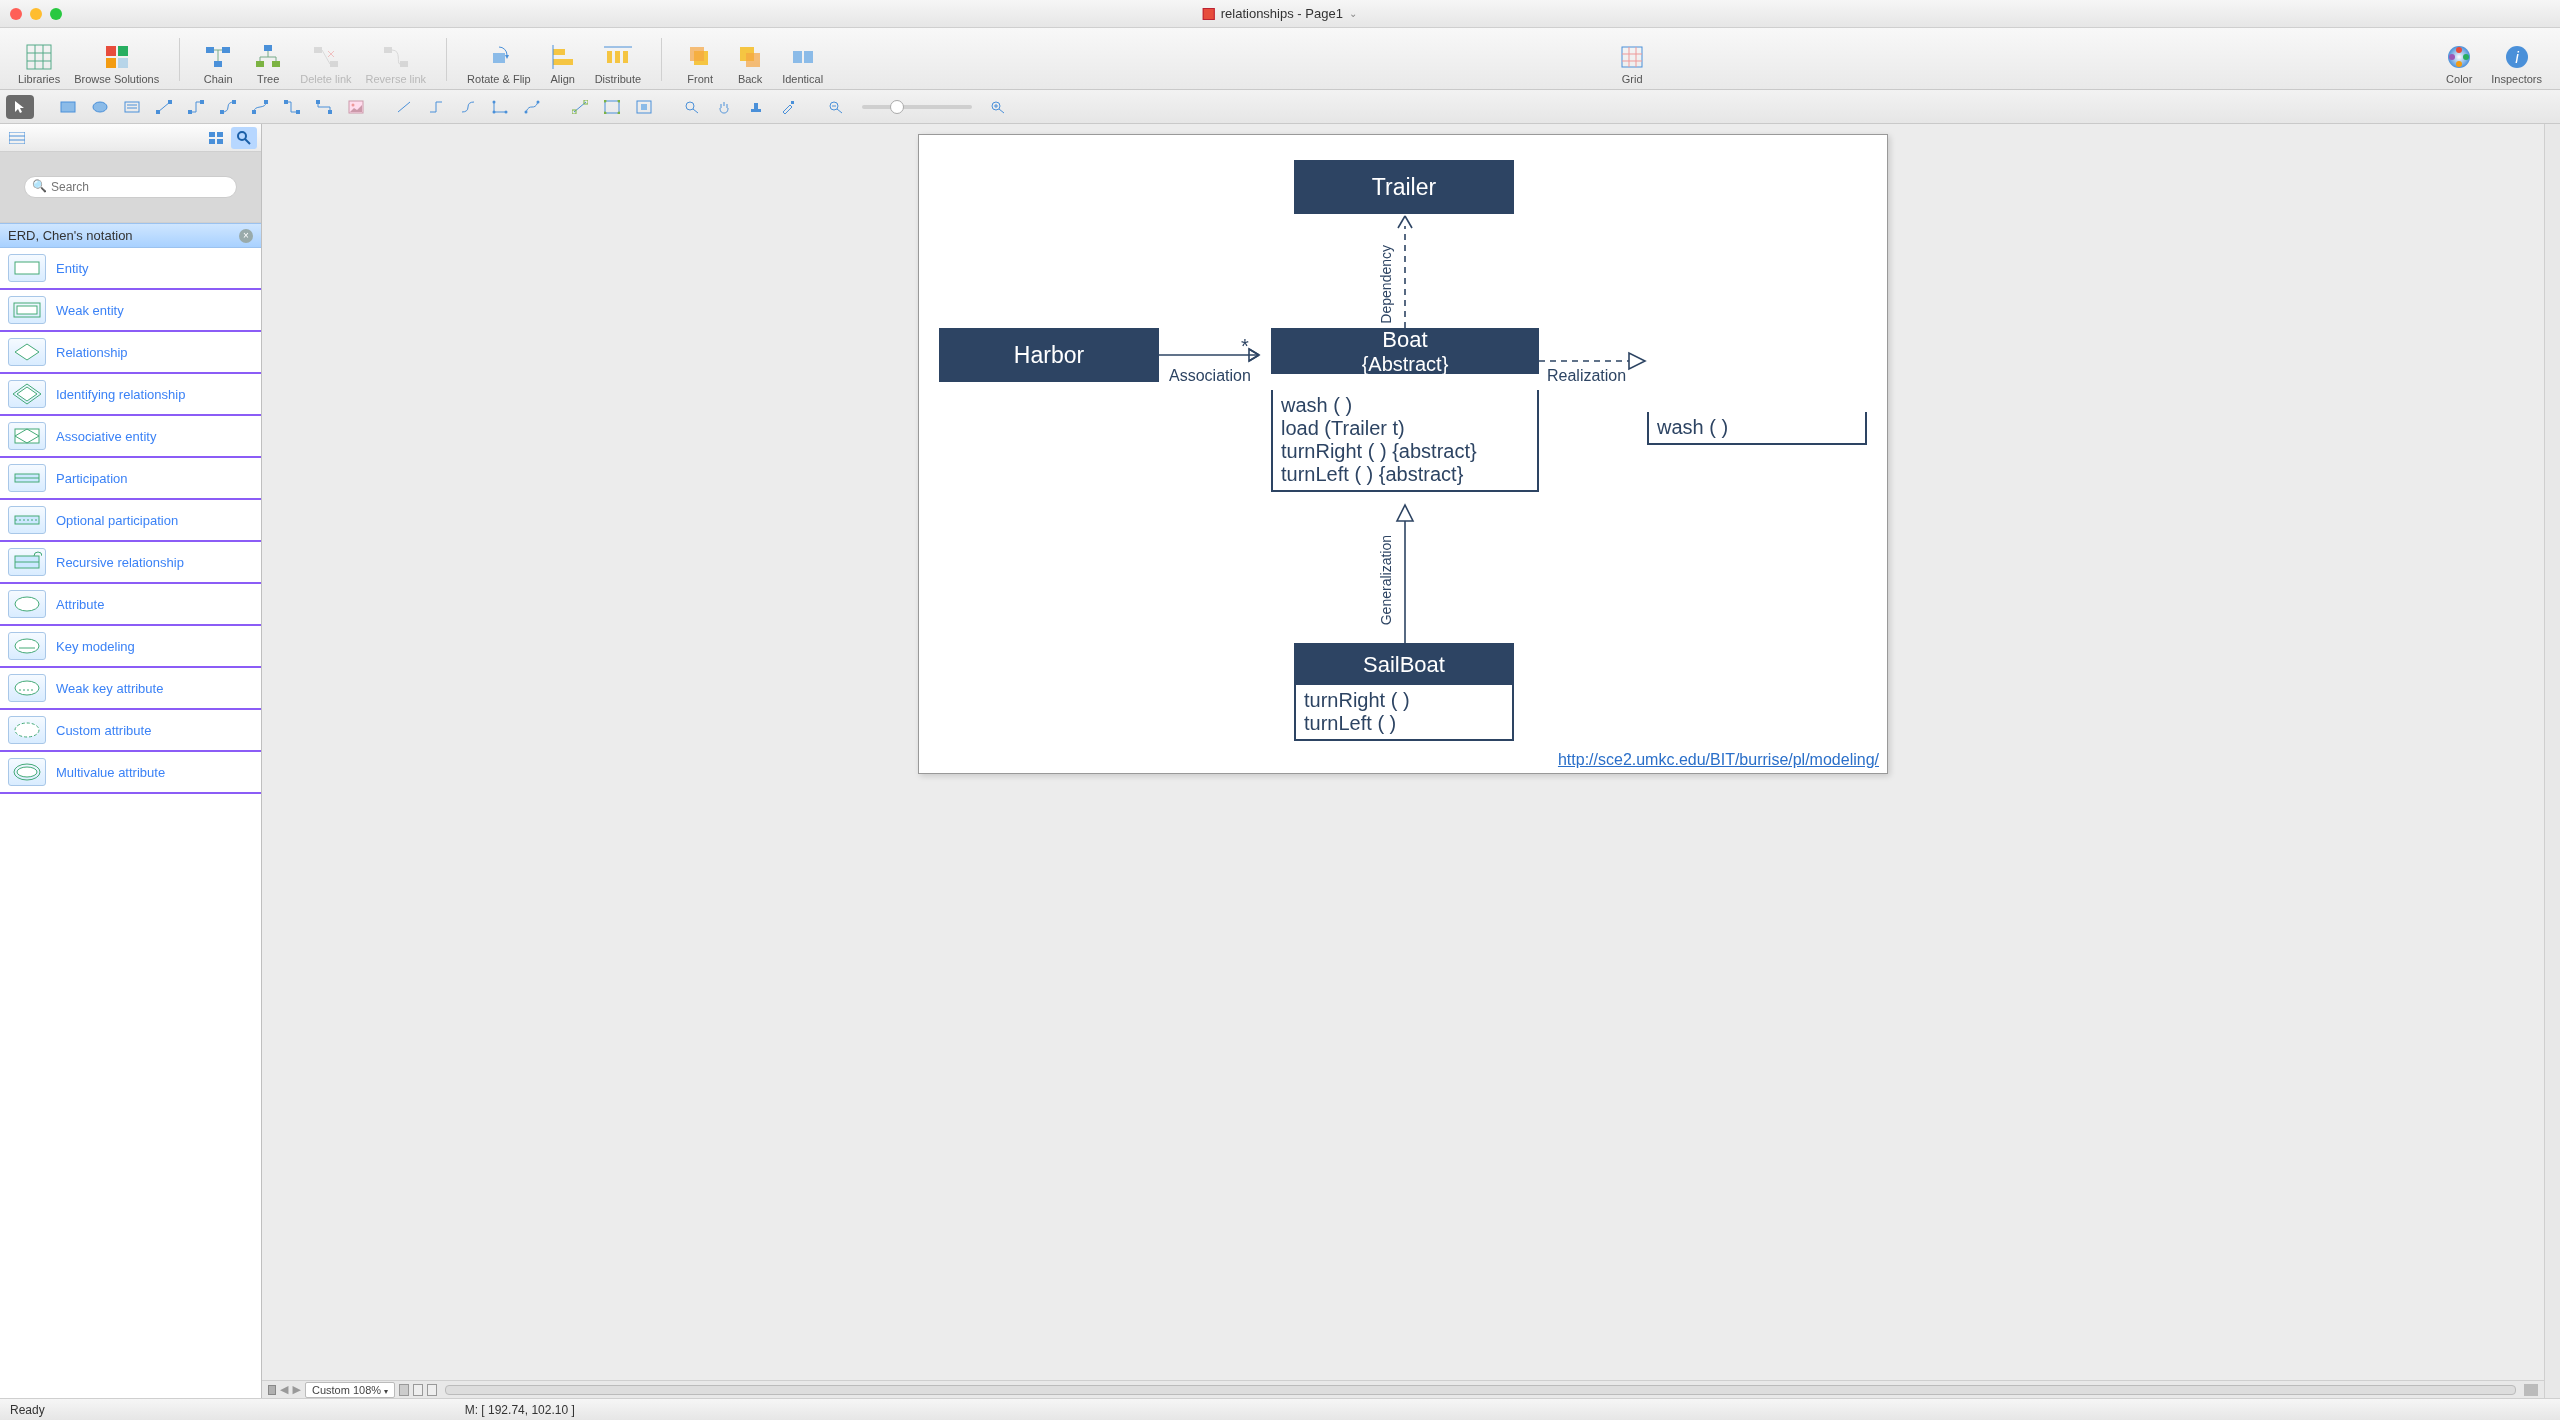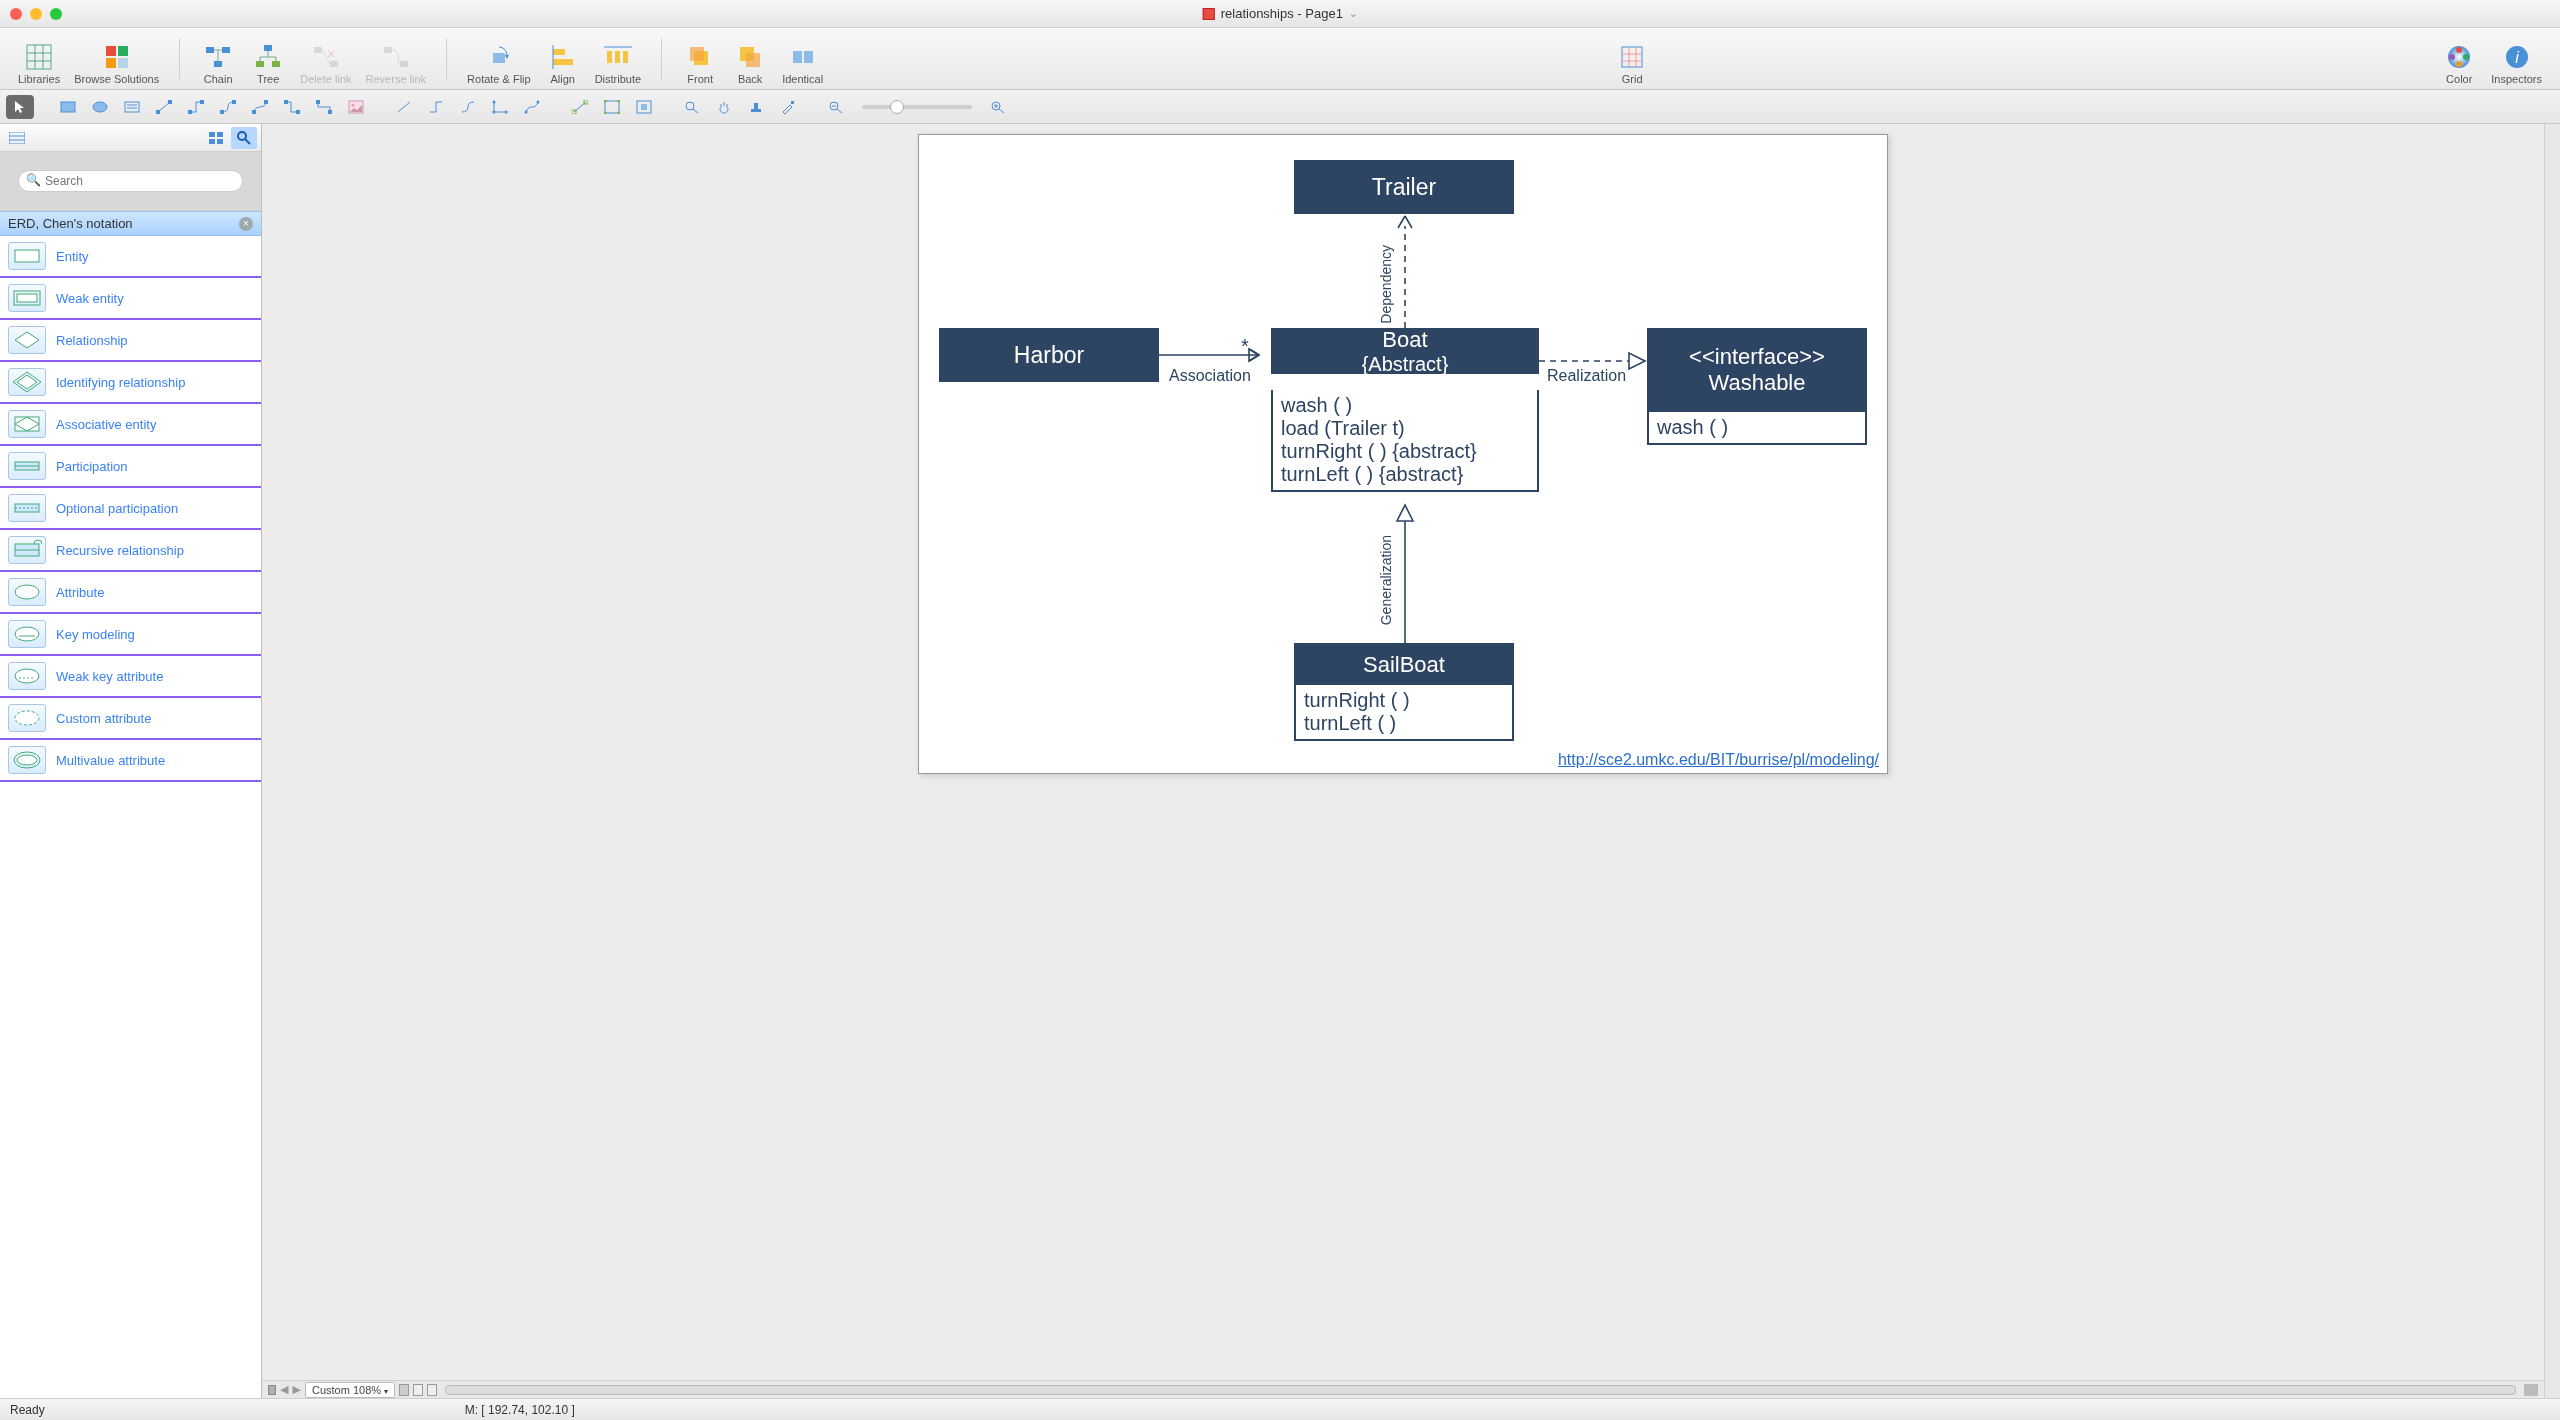--- a/index.html
+++ b/index.html
@@ -31,21 +31,21 @@
 .zoom-slider { width:110px; height:4px; background:#cfcfcf; border-radius:2px; position:relative; margin:0 8px;}
 .zoom-thumb { width:14px;height:14px;border-radius:50%;background:#fff;border:1px solid #aaa;position:absolute;top:-5px;left:28px;}
 
 
 .body { flex:1; display:flex; min-height:0; }
 .sidebar { width:262px; background:#fff; border-right:1px solid #bfbfbf; display:flex; flex-direction:column;}
 .side-top { height:28px; background:linear-gradient(#fdfdfd,#eaeaea); border-bottom:1px solid #cfcfcf; display:flex; align-items:center; padding:0 4px; gap:2px;}
 .side-top .spacer { flex:1; }
 .side-top .sq { width:26px;height:22px; display:flex;align-items:center;justify-content:center;border-radius:3px;}
 .side-top .sq.active { background:#b7d7ff; }
-.side-search { padding:18px; background:#d8d8d8; border-bottom:1px solid #cfcfcf;}
+.side-search { padding:24px; background:#d8d8d8; border-bottom:1px solid #cfcfcf;}
 .side-search input { width:100%; height:22px; border-radius:11px; border:1px solid #ccc; padding:0 10px 0 26px; font-size:12px; background:#fff;}
 .srch-wrap { position:relative;}
 .srch-wrap::before { content:"🔍"; position:absolute; left:8px; top:3px; font-size:12px; color:#999;}
 .side-head { background:linear-gradient(#cfe6ff,#a8d1ff); border-top:1px solid #9bc2ef;border-bottom:1px solid #9bc2ef; padding:4px 8px; font-size:13px; color:#333; display:flex; align-items:center;}
 .side-head .x { margin-left:auto; width:14px;height:14px;border-radius:50%;background:#9aa;display:flex;align-items:center;justify-content:center;color:#fff;font-size:10px;}
 .lib-list { overflow:auto; }
 .lib-item { display:flex; align-items:center; gap:10px; padding:6px 8px; font-size:13px; color:#3b82f6; border-bottom:2px solid #8b5cf6;}
 .lib-ico { width:38px; height:28px; background:linear-gradient(#f5faff,#d9ecff); border:1px solid #a8c7e8; border-radius:3px; display:flex;align-items:center;justify-content:center;}
 .lib-ico svg { width:30px; height:22px; }
 
@@ -581,24 +581,20 @@
           <span>Boat</span>
           <span class="sub">{Abstract}</span>
         </div>
         <div class="box-body" style="left:352px;top:255px;width:268px;" id="boat-ops">
             <div>wash ( )</div>
             <div>load (Trailer t)</div>
             <div>turnRight ( ) {abstract}</div>
             <div>turnLeft ( ) {abstract}</div>
           </div>
 
-        <div class="box" style="left:728px;top:193px;width:220px;height:84px;font-size:22px;">
-          <span>&lt;&lt;interface&gt;&gt;</span>
-          <span>Washable</span>
-        </div>
         <div class="box-body" style="left:728px;top:277px;width:220px;" id="iface-ops">
             <div>wash ( )</div>
           </div>
 
         <div class="box" style="left:375px;top:508px;width:220px;height:44px;font-size:22px;">
           <span>SailBoat</span>
         </div>
         <div class="box-body" style="left:375px;top:550px;width:220px;" id="sail-ops">
             <div>turnRight ( )</div>
             <div>turnLeft ( )</div>

